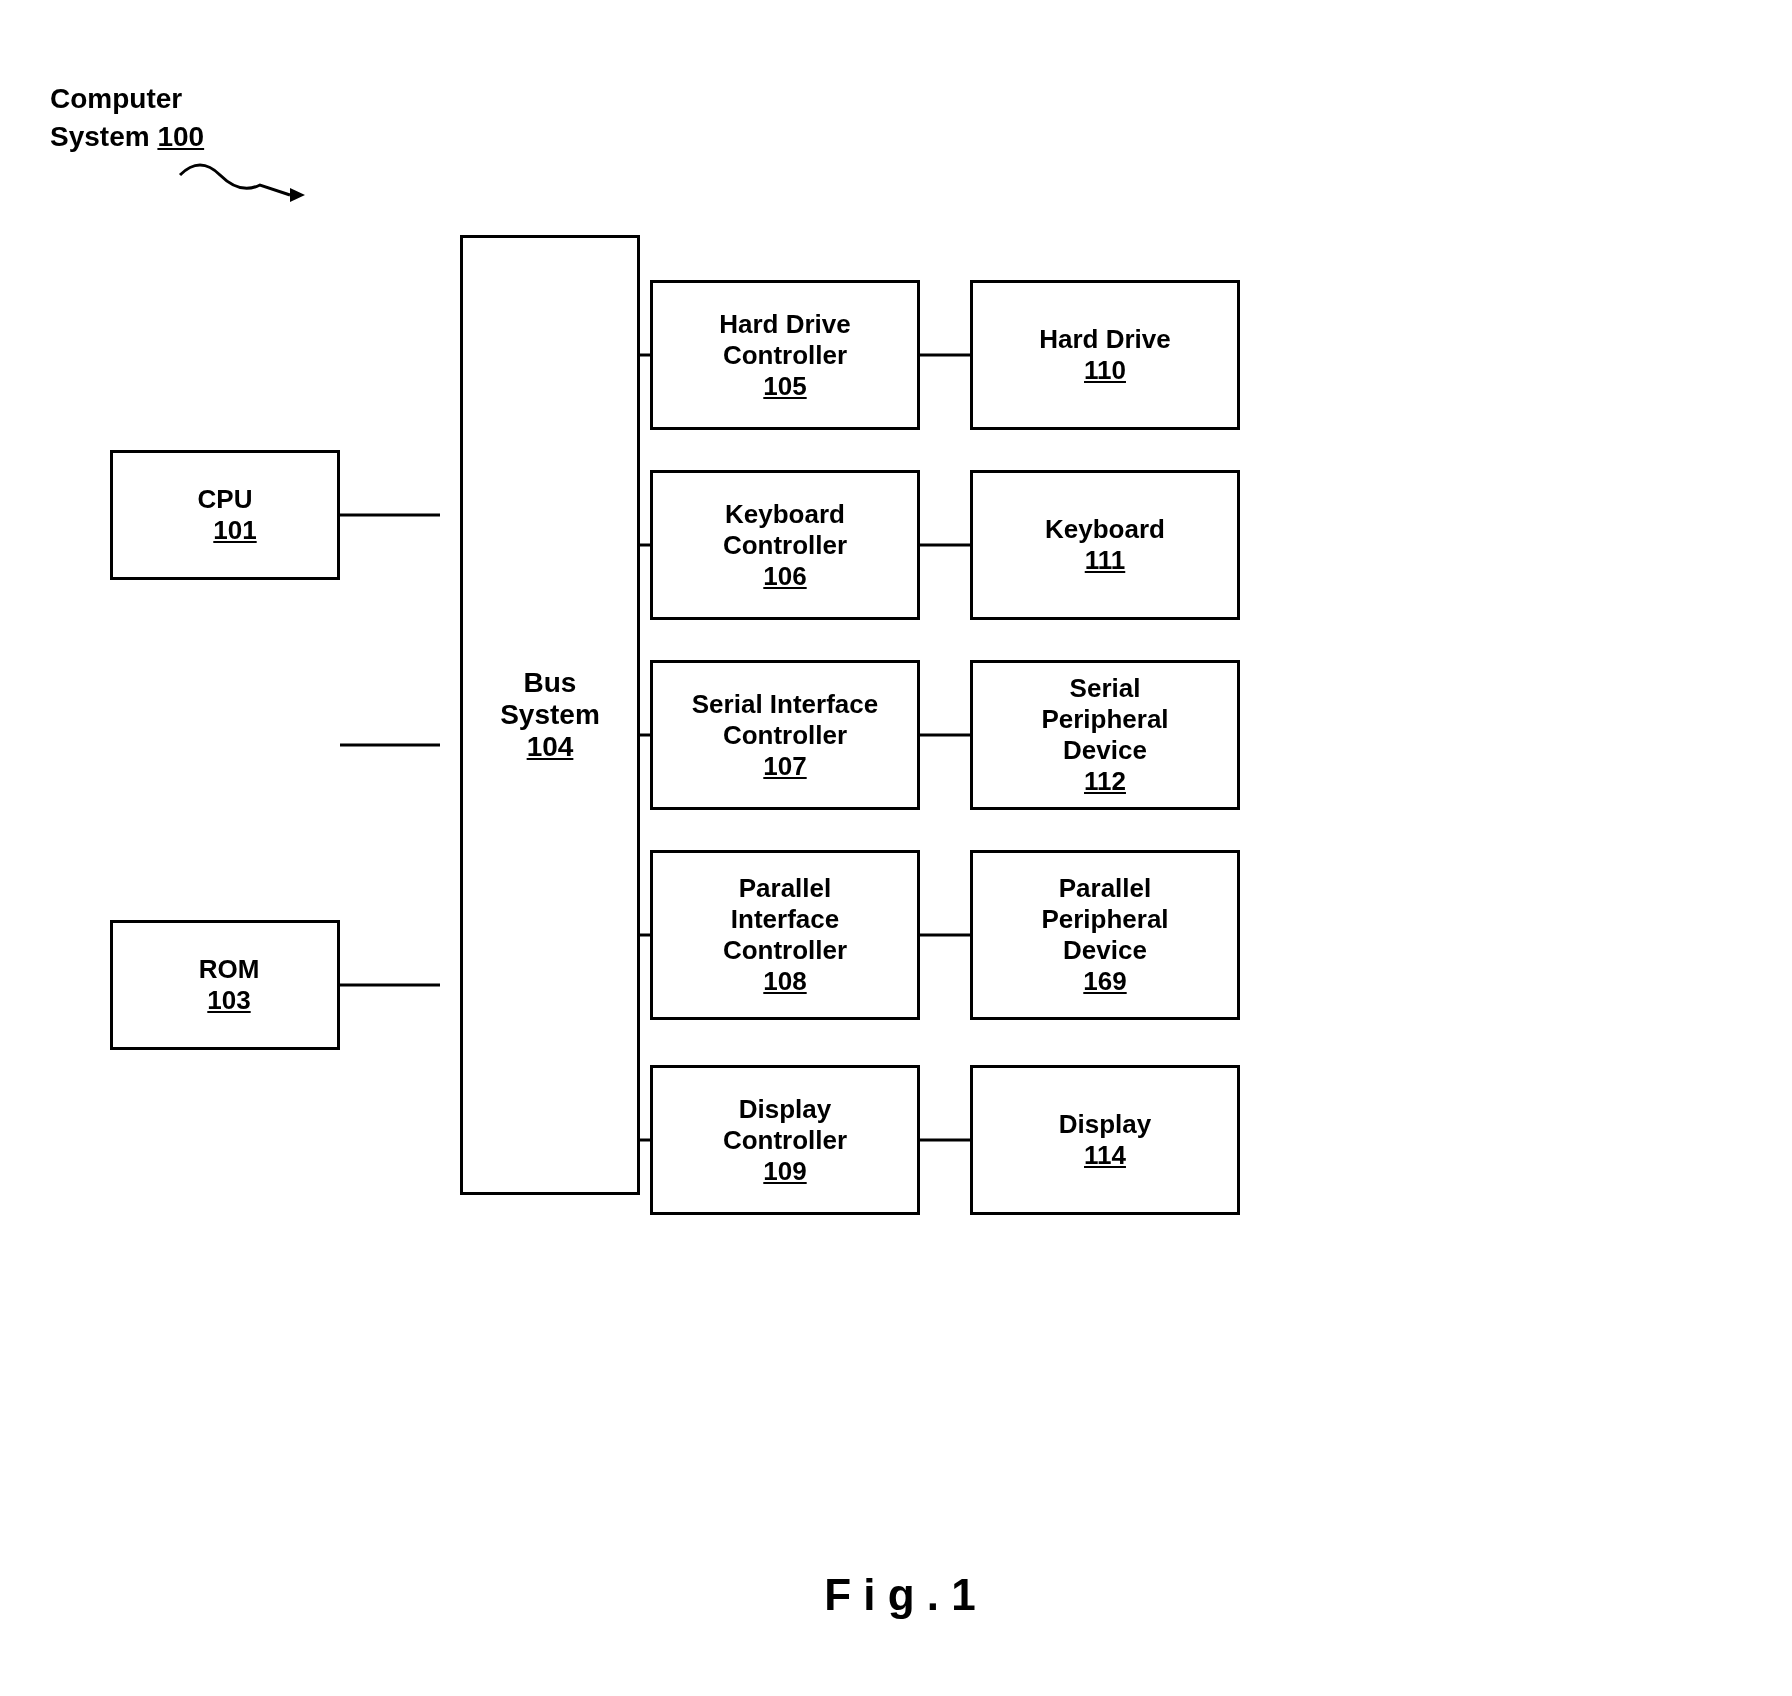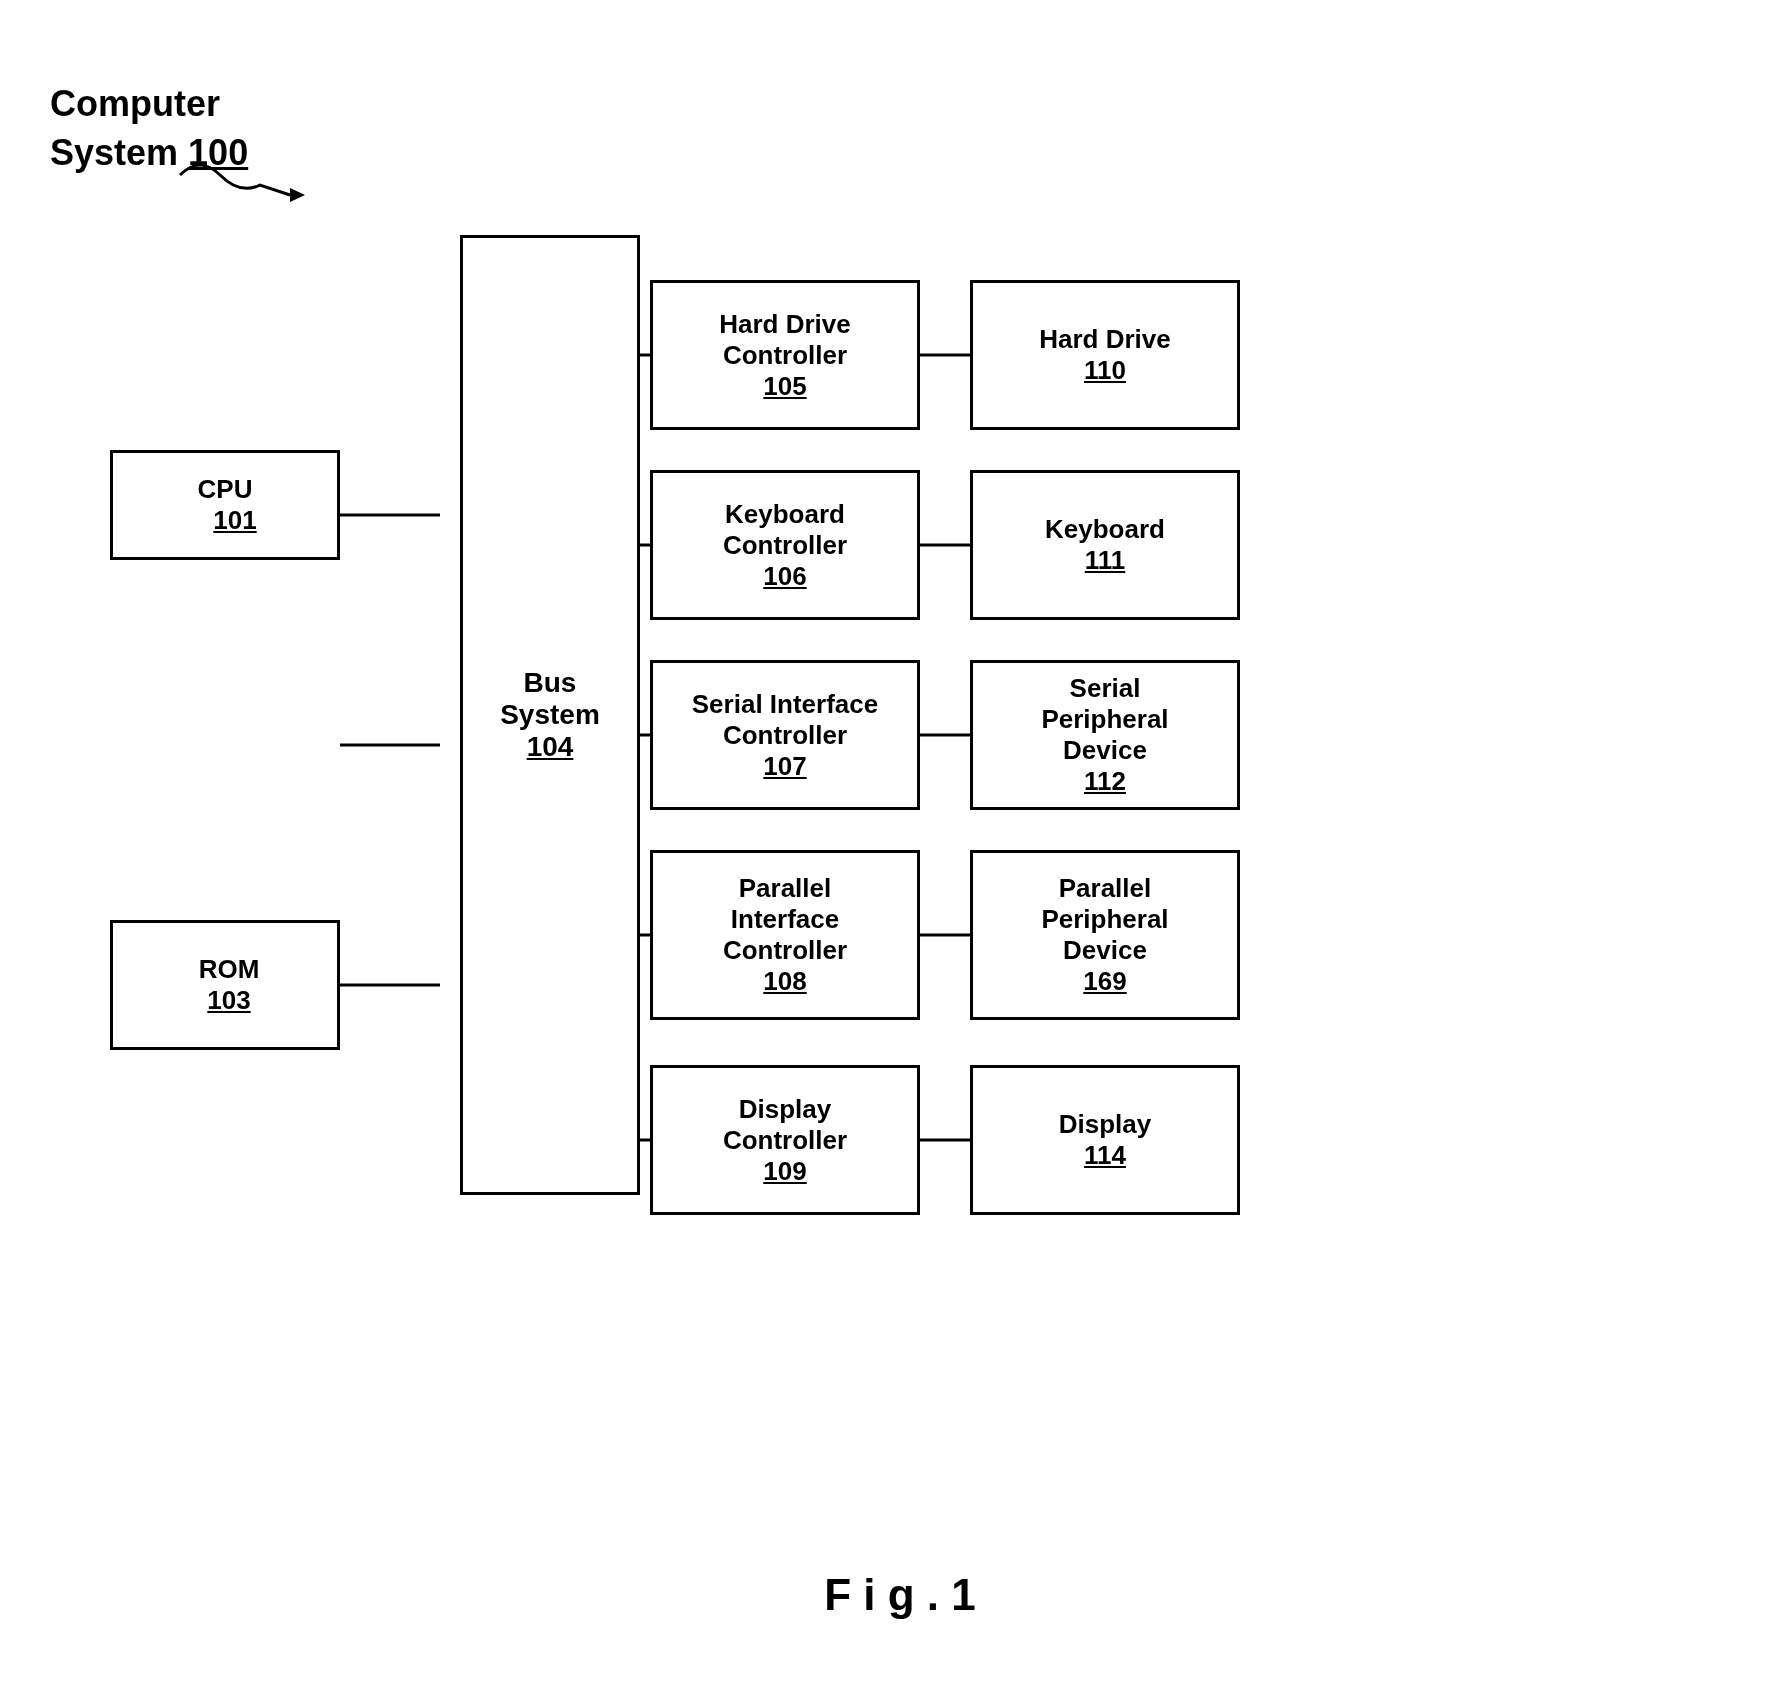--- a/index.html
+++ b/index.html
@@ -45,21 +45,21 @@
       width: 100%;
       height: 100%;
       pointer-events: none;
     }
   </style>
 </head>
 <body>
 
 <div class="diagram-container">
 
-  <div style="position:absolute;top:0;left:0;font-size:36px;font-weight:bold;line-height:1.35;">
+  <div style="position:absolute;top:0;left:0;font-size:28px;font-weight:bold;line-height:1.35;">
     <span>Computer</span><br>
     <span>System</span>
     <span style="font-size:28px;font-weight:bold;"> </span><span style="text-decoration:underline;">100</span>
   </div>
 
   <svg style="position:absolute;top:0;left:0;width:300px;height:140px;overflow:visible;">
 
     <path d="M 130 95 Q 150 75 170 95 Q 190 115 210 105 L 240 115" stroke="#000" stroke-width="3" fill="none"></path>
     <polygon points="240,108 255,115 240,122" fill="#000"></polygon>
   </svg>
@@ -86,21 +86,21 @@
 
     <line x1="870" y1="465" x2="920" y2="465" stroke="#000" stroke-width="3"></line>
 
     <line x1="870" y1="655" x2="920" y2="655" stroke="#000" stroke-width="3"></line>
 
     <line x1="870" y1="855" x2="920" y2="855" stroke="#000" stroke-width="3"></line>
 
     <line x1="870" y1="1060" x2="920" y2="1060" stroke="#000" stroke-width="3"></line>
   </svg>
 
-  <div class="box" style="left:60px;top:370px;width:230px;height:110px;justify-content:center;">
+  <div class="box" style="left:60px;top:370px;width:230px;height:130px;justify-content:center;">
     <div>
       <div>CPU</div>
       <div class="num" style="text-decoration:underline;margin-left:20px;">101</div>
     </div>
   </div>
 
 
   <div class="box" style="left:60px;top:840px;width:230px;height:130px;padding-left:16px;">
     <div>
       <div>ROM</div>

